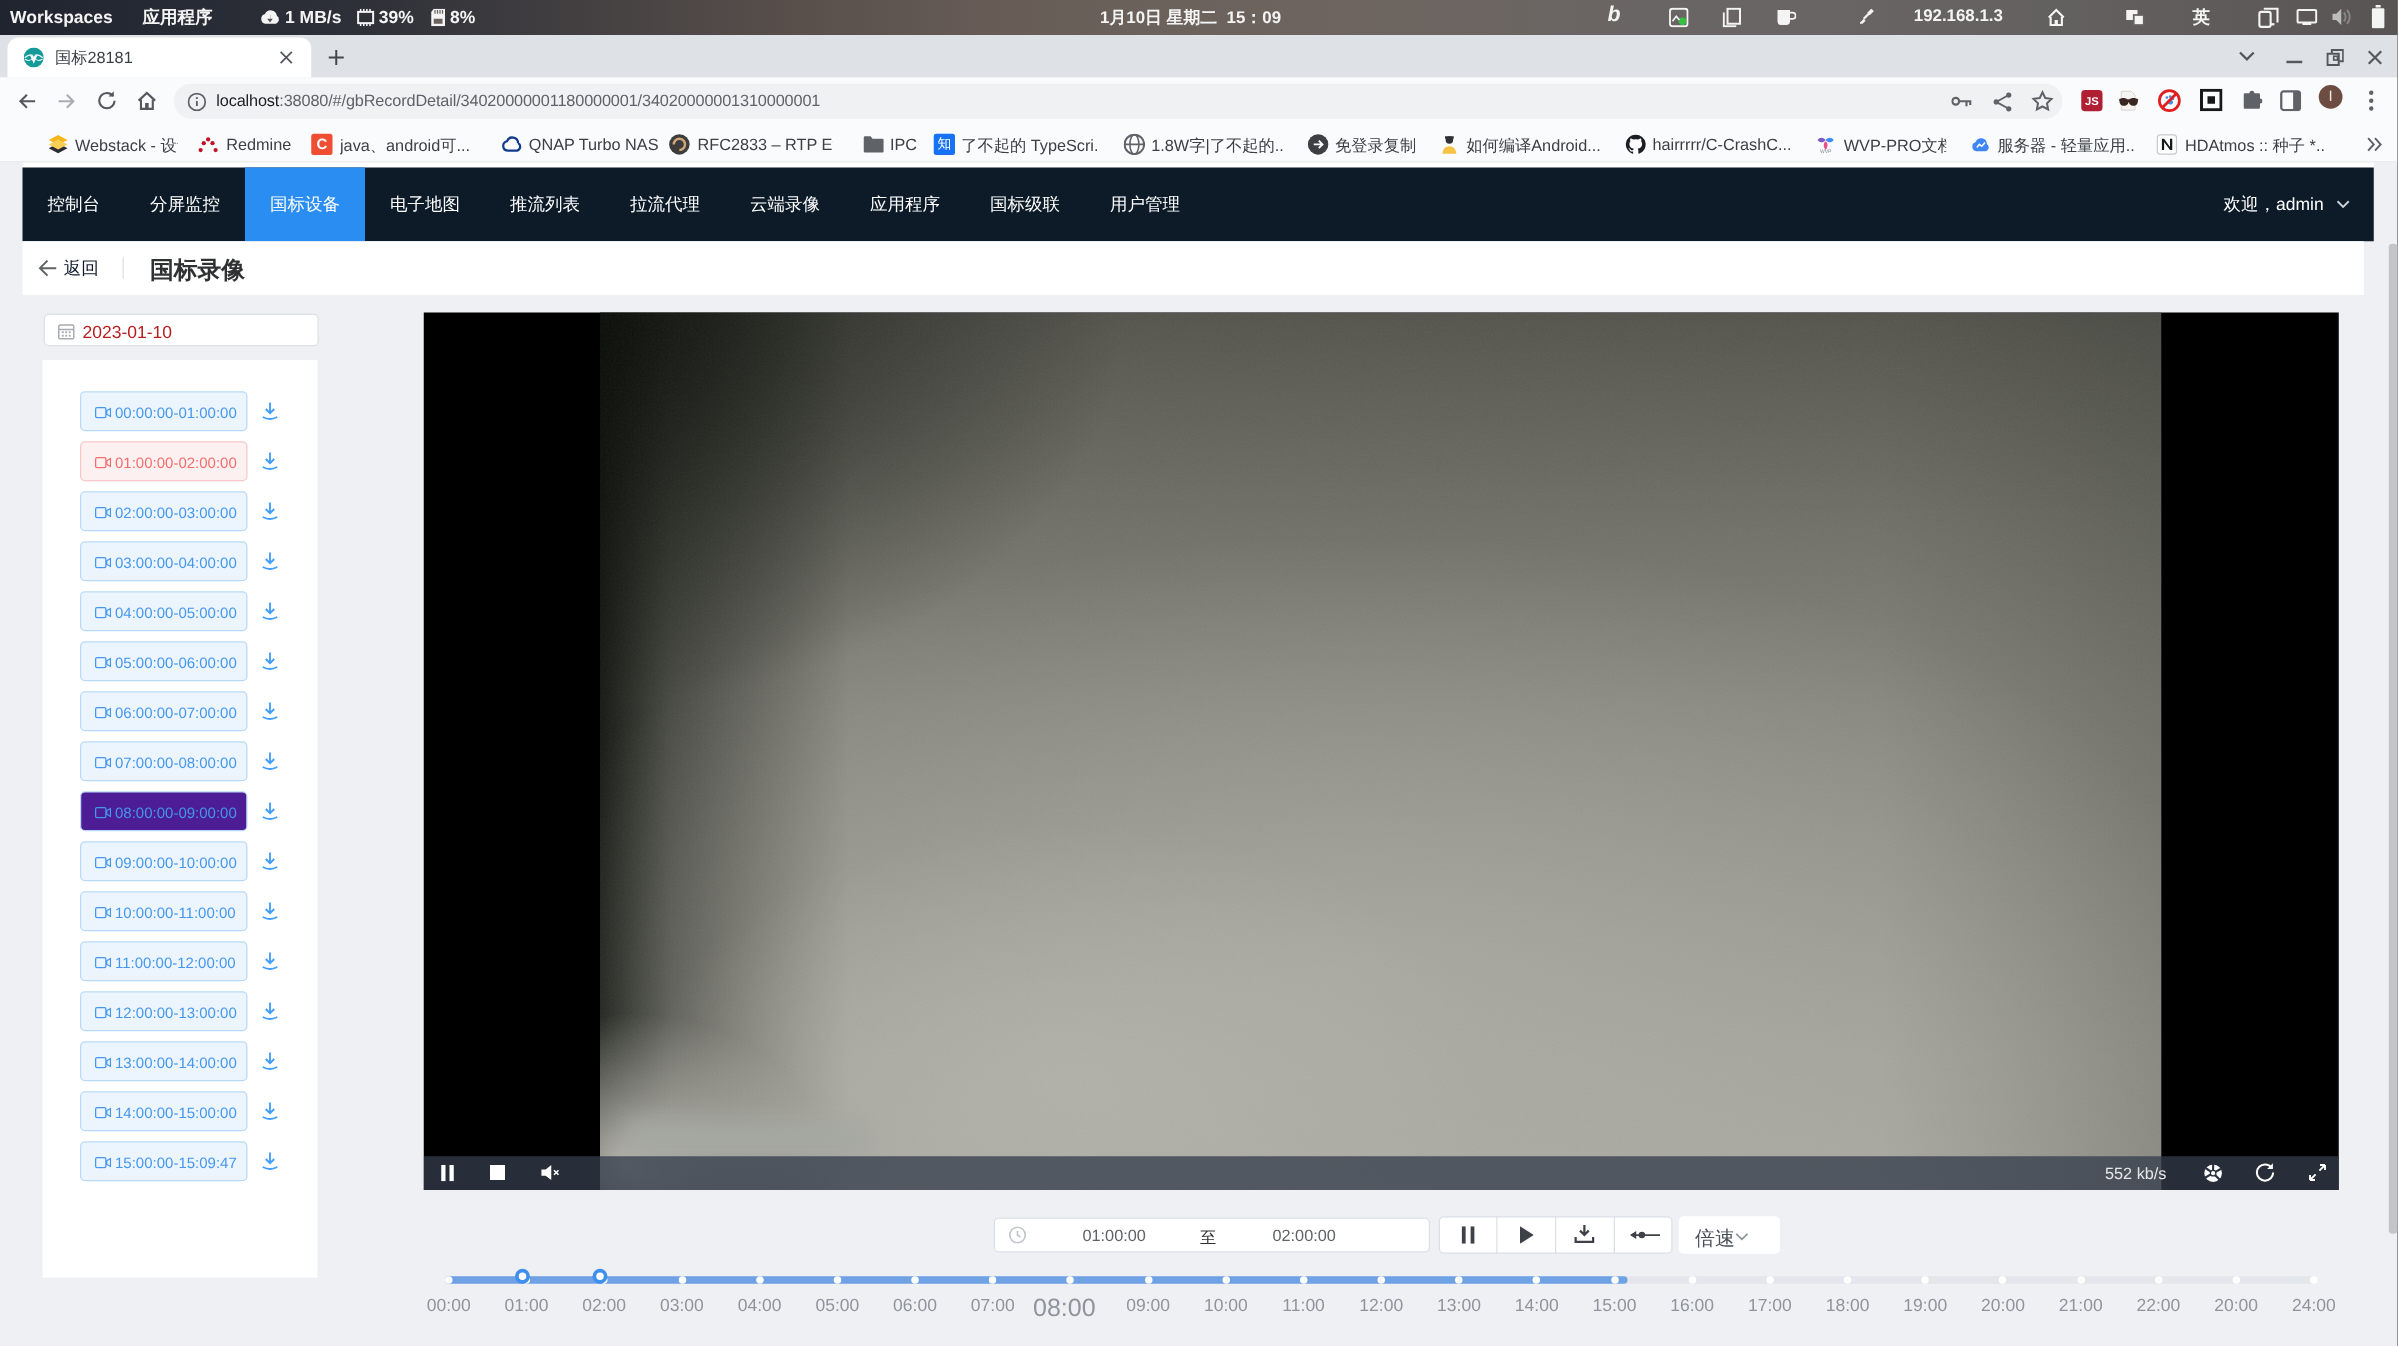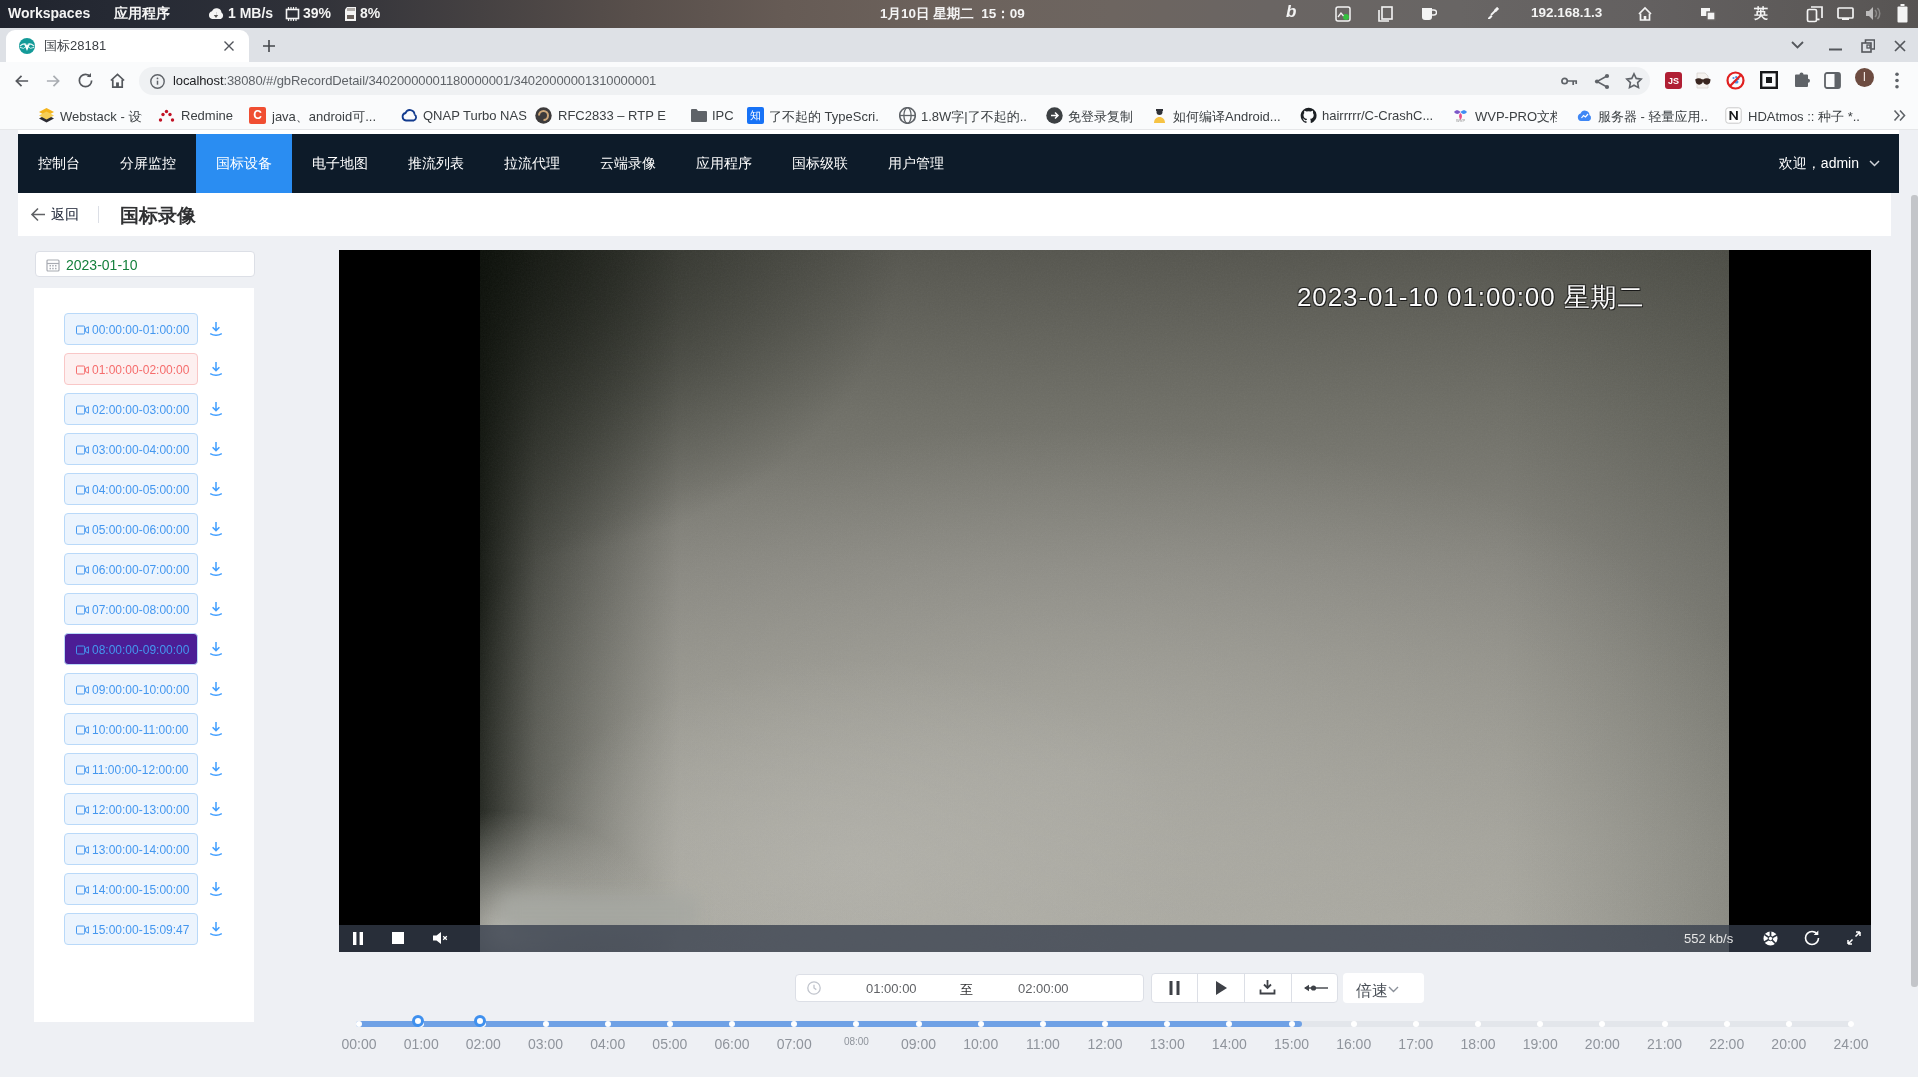--- a/index.html
+++ b/index.html
@@ -296,21 +296,21 @@
       <path d="M1 5.5h12" stroke="#a8abb2" stroke-width="1.2"></path>
       <g fill="#a8abb2">
         <rect x="3.5" y="7" width="1.5" height="1.5"></rect>
         <rect x="6.2" y="7" width="1.5" height="1.5"></rect>
         <rect x="9" y="7" width="1.5" height="1.5"></rect>
         <rect x="3.5" y="9.8" width="1.5" height="1.5"></rect>
         <rect x="6.2" y="9.8" width="1.5" height="1.5"></rect>
         <rect x="9" y="9.8" width="1.5" height="1.5"></rect>
       </g>
     </svg>
- <span class="abs" style="left:30px;top:5px;font-size:14px;color:#15803d;">2023-01-10</span>
+ <span class="abs" style="left:30px;top:5px;font-size:14px;color:#b91c1c;">2023-01-10</span>
 </div>
 <div class="abs" style="left:34px;top:288px;width:220px;height:734px;background:#fff;"></div>
 
 <div class="abs" style="left:64px;top:313px;width:134px;height:32px;background:#ecf4fd;border:1px solid #b9d9f9;border-radius:4px;color:#4497ef;font-size:12px;">
 <svg class="abs" style="left:11px;top:11px" width="13" height="10" viewBox="0 0 13 10">
       <rect x="0.5" y="1" width="8.2" height="8" rx="1.1" fill="none" stroke="#4497ef" stroke-width="1"></rect>
       <path d="M9.4 3.6l3-1.8v6.4l-3-1.8z" fill="none" stroke="#4497ef" stroke-width="1"></path>
     </svg>
 <span class="abs" style="left:27px;top:9px;">00:00:00-01:00:00</span>
   </div>
@@ -494,21 +494,20 @@
    linear-gradient(to left, rgba(40,44,36,0.22) 0%, rgba(40,44,36,0) 18%),
    linear-gradient(to bottom, #55554e 0%, #6e6e66 22%, #85847d 45%, #94938b 65%, #a3a29a 85%, #a9a8a0 100%);"></div>
  <svg class="abs" style="left:141px;top:0;opacity:0.06" width="1249" height="702">
       <filter id="nz">
         <feTurbulence type="fractalNoise" baseFrequency="0.65" numOctaves="2" stitchTiles="stitch"></feTurbulence>
         <feColorMatrix type="saturate" values="0"></feColorMatrix>
       </filter>
       <rect width="1249" height="702" filter="url(#nz)"></rect>
     </svg>
  <div class="abs" style="left:162px;top:645px;width:196px;height:36px;background:#a6a8a2;filter:blur(9px);opacity:0.9;border-radius:6px;"></div>
- <div class="abs" style="left:958px;top:30px;font-size:26px;color:#fcfcfc;text-shadow:1px 1px 0 rgba(20,20,20,0.85),-1px -1px 0 rgba(20,20,20,0.55),1px -1px 0 rgba(20,20,20,0.55),-1px 1px 0 rgba(20,20,20,0.55);letter-spacing:0.9px;">2023-01-10 01:00:00 星期二</div>
  <div class="abs" style="left:0;top:675px;width:1532px;height:27px;background:rgba(52,61,75,0.76);">
   <svg class="abs" style="left:13px;top:7px" width="12" height="13" viewBox="0 0 12 13">
         <rect x="1" y="0" width="3.4" height="13" fill="#fff"></rect>
         <rect x="7.6" y="0" width="3.4" height="13" fill="#fff"></rect>
       </svg>
   <rect class="abs" style="left:53px;top:7px;width:12px;height:12px;background:#fff;"></rect>
   <svg class="abs" style="left:94px;top:6px" width="15" height="14" viewBox="0 0 15 14">
         <path fill="#fff" d="M0 4.5h3.5L8 1v12L3.5 9.5H0z"></path>
         <path d="M10.2 5.2l3.6 3.6M13.8 5.2l-3.6 3.6" stroke="#fff" stroke-width="1.3"></path>
       </svg>
@@ -597,21 +596,21 @@
 <div class="abs" style="left:1785.9px;top:1021px;width:6px;height:6px;background:#fff;border-radius:50%;"></div>
 <div class="abs" style="left:1848.1px;top:1021px;width:6px;height:6px;background:#fff;border-radius:50%;"></div>
 <div class="abs" style="left:329.0px;top:1036px;width:60px;text-align:center;font-size:14px;color:#8f949c;">00:00</div>
 <div class="abs" style="left:391.2px;top:1036px;width:60px;text-align:center;font-size:14px;color:#8f949c;">01:00</div>
 <div class="abs" style="left:453.3px;top:1036px;width:60px;text-align:center;font-size:14px;color:#8f949c;">02:00</div>
 <div class="abs" style="left:515.5px;top:1036px;width:60px;text-align:center;font-size:14px;color:#8f949c;">03:00</div>
 <div class="abs" style="left:577.7px;top:1036px;width:60px;text-align:center;font-size:14px;color:#8f949c;">04:00</div>
 <div class="abs" style="left:639.9px;top:1036px;width:60px;text-align:center;font-size:14px;color:#8f949c;">05:00</div>
 <div class="abs" style="left:702.0px;top:1036px;width:60px;text-align:center;font-size:14px;color:#8f949c;">06:00</div>
 <div class="abs" style="left:764.2px;top:1036px;width:60px;text-align:center;font-size:14px;color:#8f949c;">07:00</div>
-<div class="abs" style="left:826.4px;top:1036px;width:60px;text-align:center;font-size:10px;color:#8f949c;">08:00</div>
+<div class="abs" style="left:826.4px;top:1036px;width:60px;font-size:20px;color:#8f949c;">08:00</div>
 <div class="abs" style="left:888.5px;top:1036px;width:60px;text-align:center;font-size:14px;color:#8f949c;">09:00</div>
 <div class="abs" style="left:950.7px;top:1036px;width:60px;text-align:center;font-size:14px;color:#8f949c;">10:00</div>
 <div class="abs" style="left:1012.9px;top:1036px;width:60px;text-align:center;font-size:14px;color:#8f949c;">11:00</div>
 <div class="abs" style="left:1075.0px;top:1036px;width:60px;text-align:center;font-size:14px;color:#8f949c;">12:00</div>
 <div class="abs" style="left:1137.2px;top:1036px;width:60px;text-align:center;font-size:14px;color:#8f949c;">13:00</div>
 <div class="abs" style="left:1199.4px;top:1036px;width:60px;text-align:center;font-size:14px;color:#8f949c;">14:00</div>
 <div class="abs" style="left:1261.6px;top:1036px;width:60px;text-align:center;font-size:14px;color:#8f949c;">15:00</div>
 <div class="abs" style="left:1323.7px;top:1036px;width:60px;text-align:center;font-size:14px;color:#8f949c;">16:00</div>
 <div class="abs" style="left:1385.9px;top:1036px;width:60px;text-align:center;font-size:14px;color:#8f949c;">17:00</div>
 <div class="abs" style="left:1448.1px;top:1036px;width:60px;text-align:center;font-size:14px;color:#8f949c;">18:00</div>

